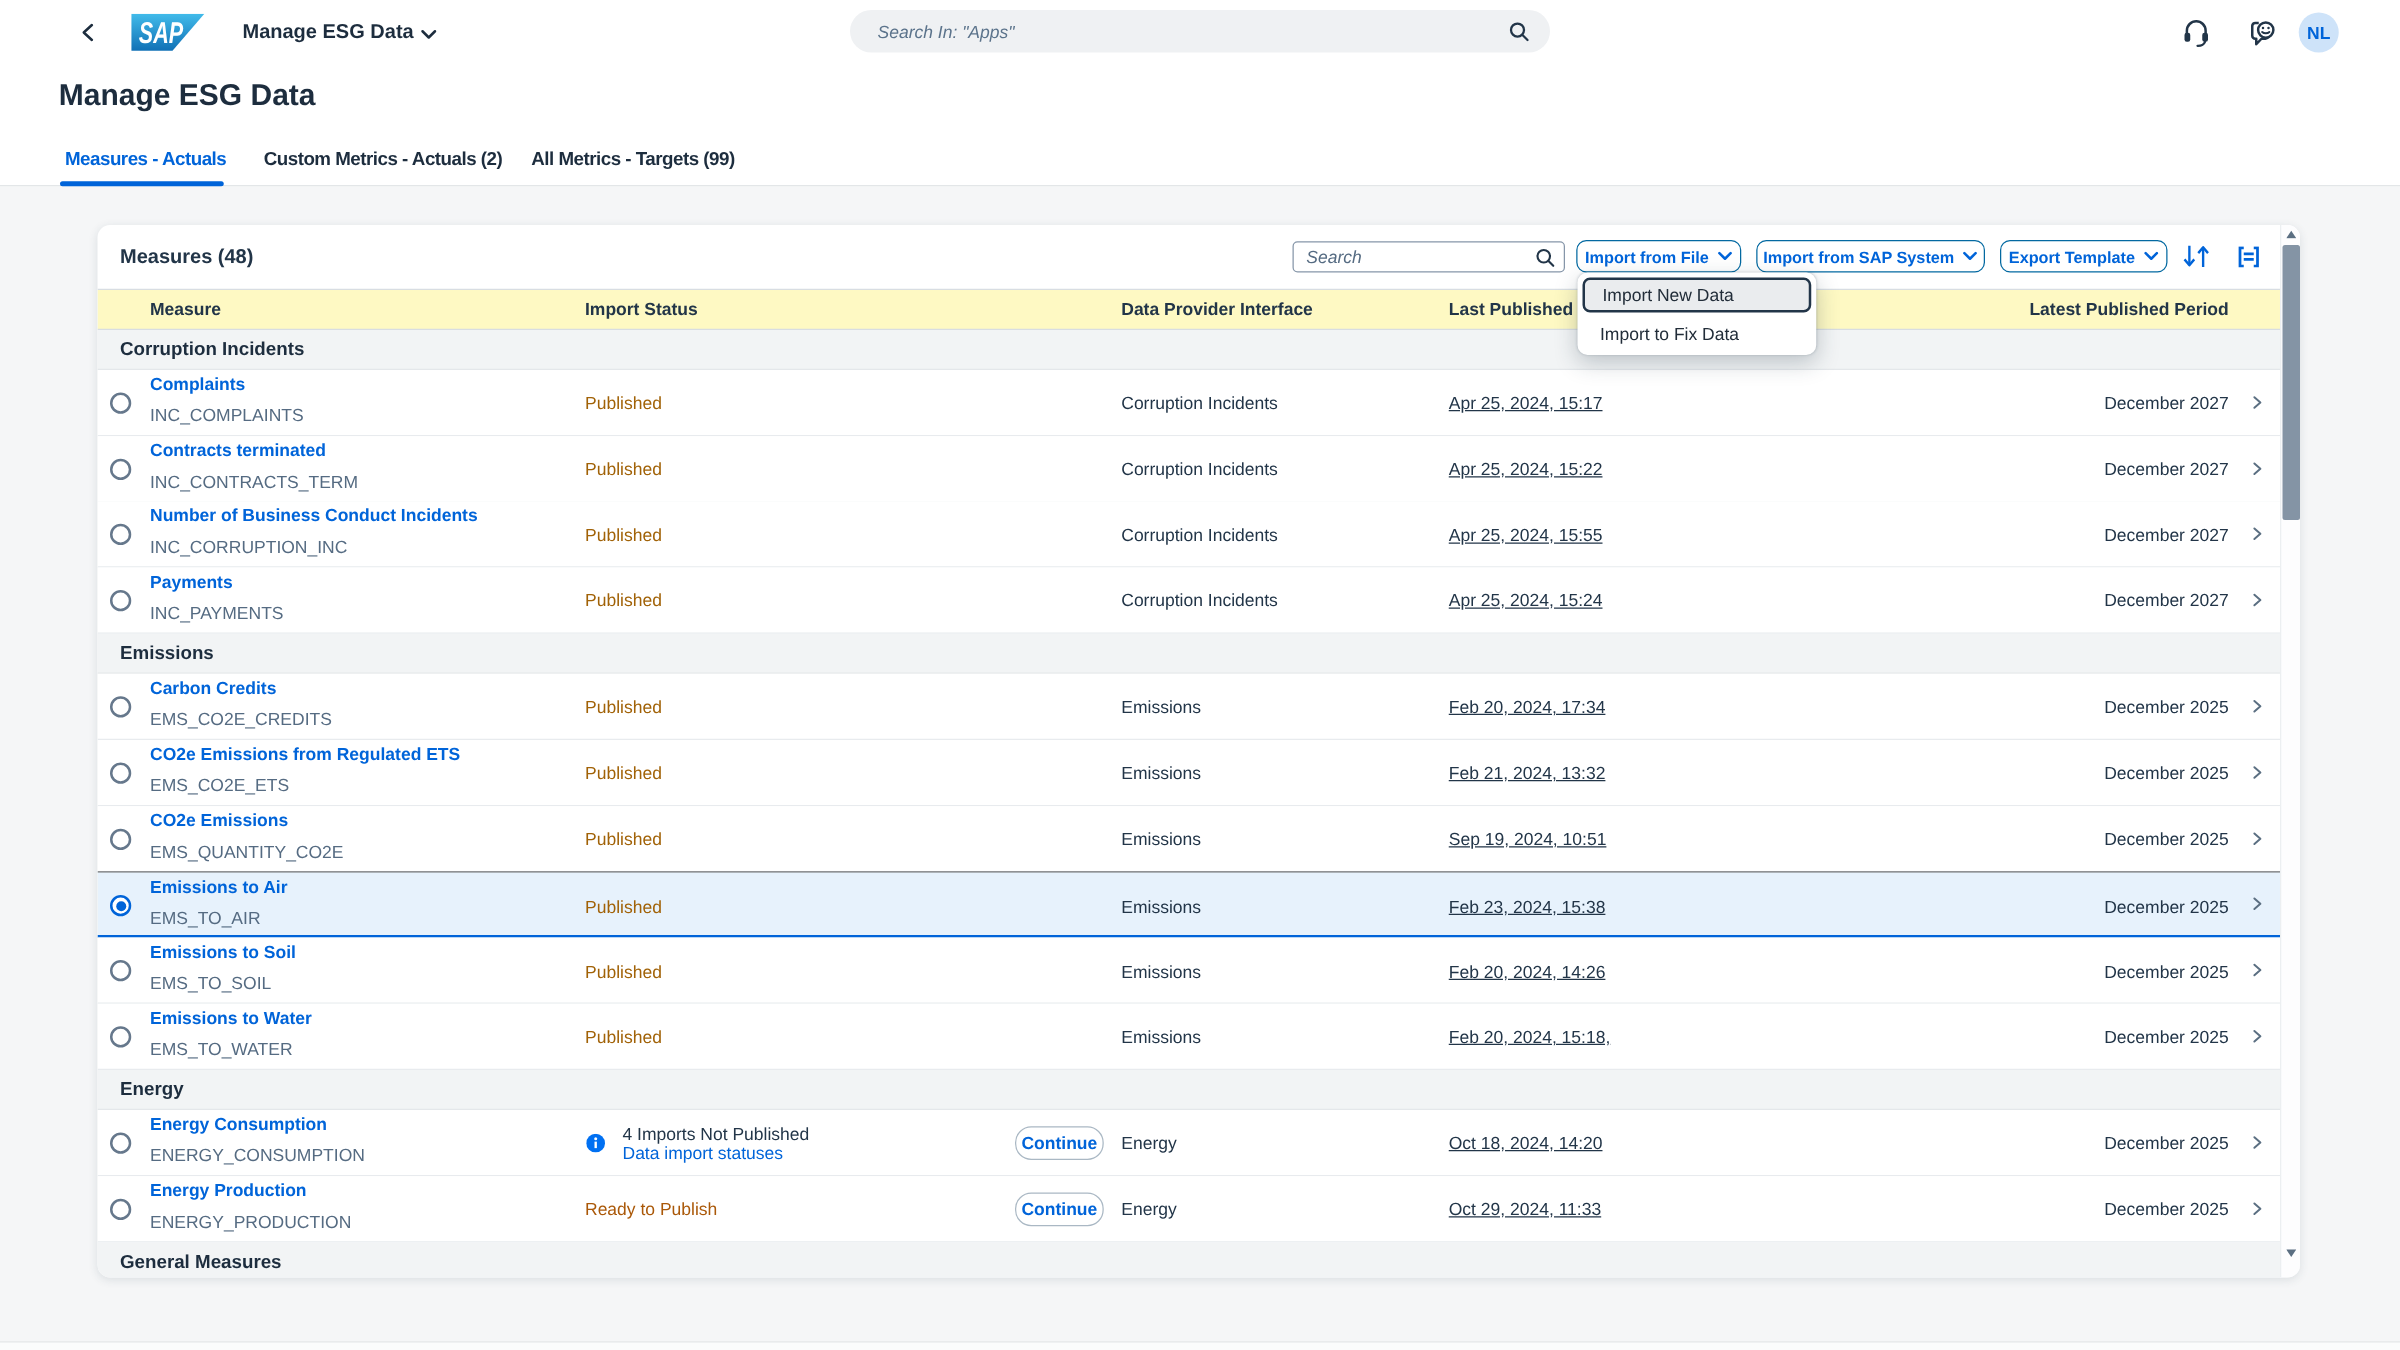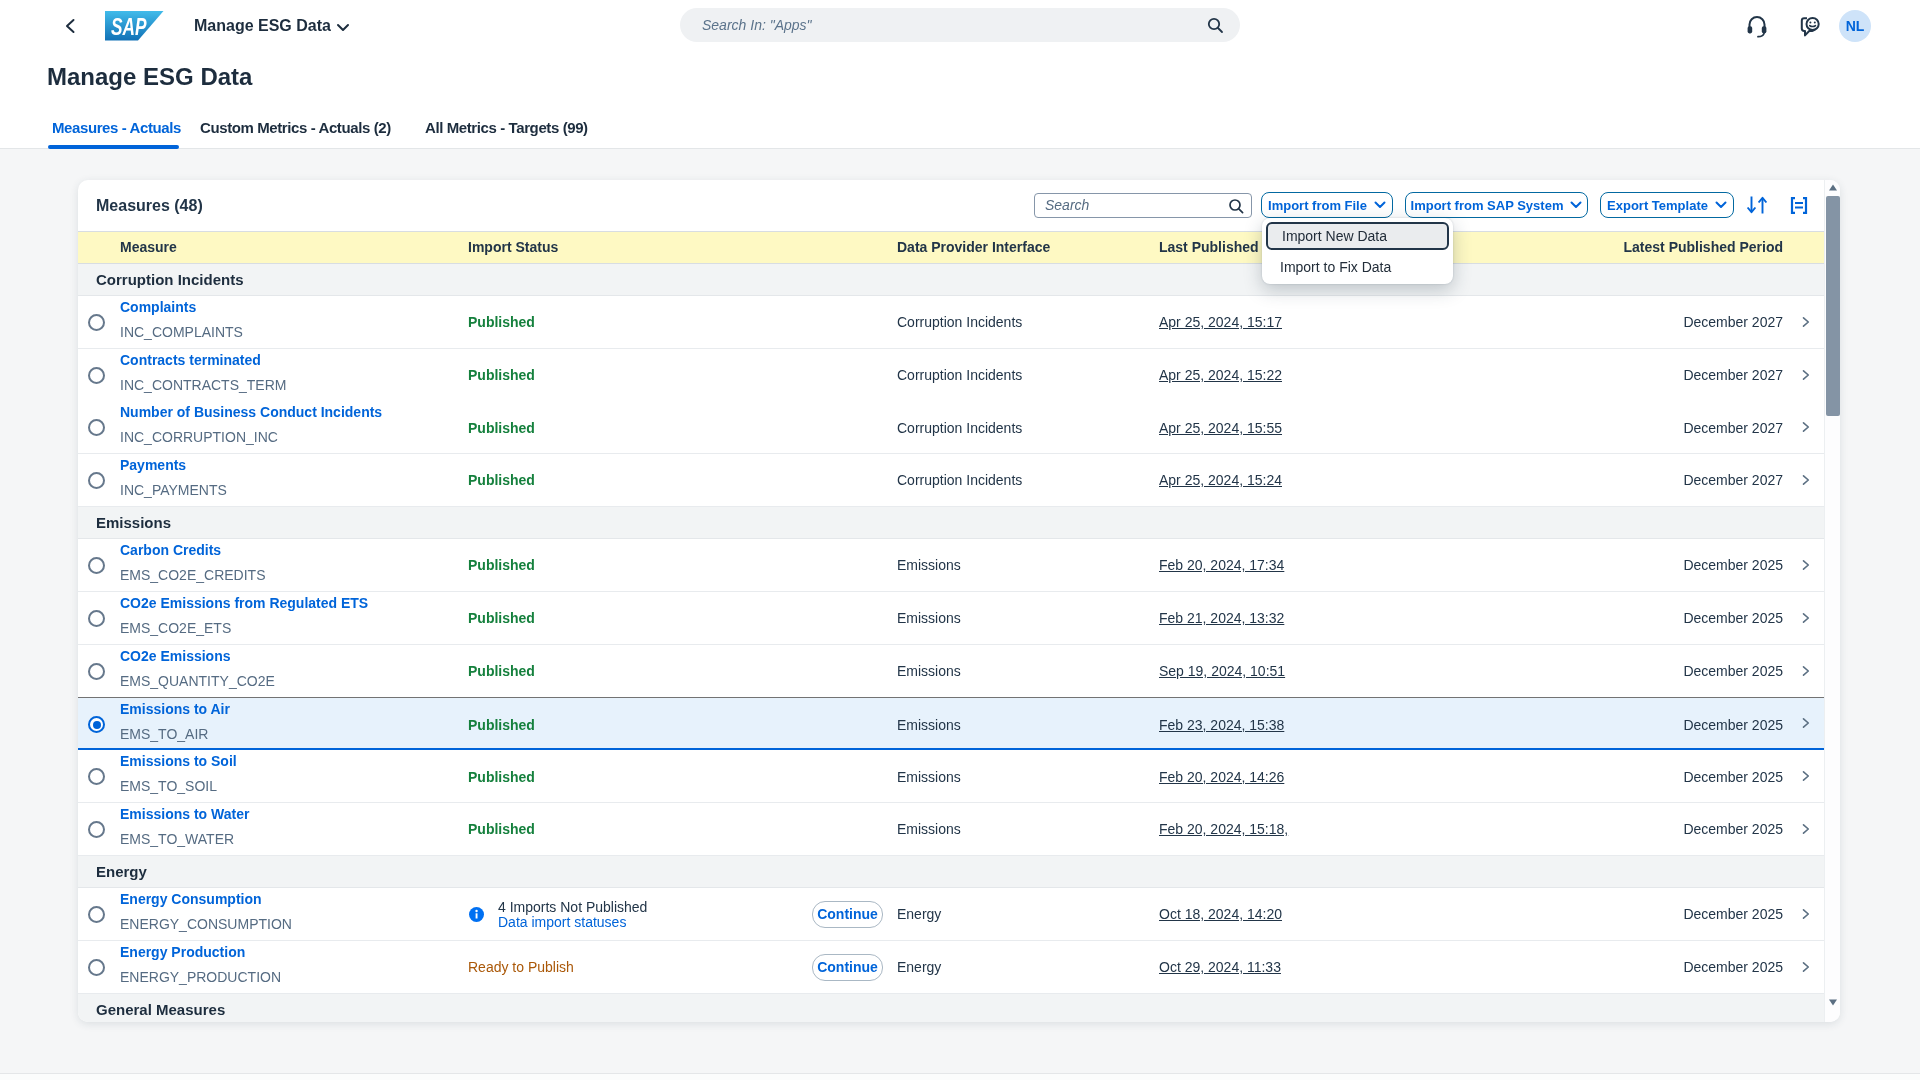--- a/index.html
+++ b/index.html
@@ -11,21 +11,21 @@
 #shell { position:absolute; left:0; top:0; width:1920px; height:52px; background:#fff;padding-left:20px; }
 #appname { position:absolute; left:194px; top:0; height:52px; line-height:52px; font-size:16px; font-weight:bold; color:#1d2d3e; }
 #shellsearch { position:absolute; left:680px; top:8px; width:560px; height:34px; border-radius:17px; background:#eff1f3; }
 #shellsearch .ph { position:absolute; left:22px; top:0; line-height:34px; font-size:14px; font-style:italic; color:#5b738b; }
 #avatar { position:absolute; left:1839px; top:10px; width:32px; height:32px; border-radius:50%; background:#cee3f9; color:#0064d9; font-size:14px; font-weight:bold; text-align:center; line-height:32px; }
 
 
 #pagetitle { position:absolute; left:47px; top:63px; font-size:24px; font-weight:bold; color:#1d2d3e; }
 .tab { position:absolute; top:119px; font-size:15px; font-weight:bold; letter-spacing:-0.4px; color:#1d2d3e; }
 #tab1 { left:52px; color:#0064d9; }
-#tab2 { left:200px;text-align:right; }
+#tab2 { left:211px;text-align:right; }
 #tab3 { left:425px; }
 #tabline { position:absolute; left:48px; top:145px; width:131px; height:4px; background:#0064d9; border-radius:2px; }
 #tabdiv { position:absolute; left:0; top:148px; width:1920px; height:1px; background:#e3e6e8; }
 #pagebg { position:absolute; left:0; top:149px; width:1920px; height:931px; background:#f5f6f7; }
 #bottomstrip { position:absolute; left:0; top:1073px; width:1920px; height:7px; background:#fbfcfc; border-top:1px solid #e4e6e8; }
 
 
 #card { position:absolute; left:78px; top:180px; width:1762px; height:842px; background:#fff; border-radius:10px; box-shadow:0 2px 8px rgba(34,54,73,.12); overflow:hidden; }
 #tbtitle { position:absolute; left:18px; top:0; height:52px; line-height:52px; font-size:16px; font-weight:bold; color:#223548; }
 #tsearch { position:absolute; left:956px; top:13px; width:218px; height:25px; border:1px solid #8696a9; border-radius:4px; background:#fff; }
@@ -41,21 +41,21 @@
 .grp { position:absolute; left:0; width:1746px; height:32px; background:#f2f4f5; border-bottom:1px solid #e4e7ea; font-size:15px; font-weight:bold; color:#1d2d3e; line-height:31px; padding-left:18px; }
 .row { position:absolute; left:0; width:1746px; height:53px; background:#fff; border-bottom:1px solid #e8ebee; }
 .row.sel { background:#e7f2fc; border-top:1px solid #737373; border-bottom:2px solid #0064d9; }
 .radio { position:absolute; left:10px; top:18px; width:17px; height:17px; border:2px solid #66788c; border-radius:50%; background:#fff; }
 .radio.on { border-color:#0064d9; }
 .radio.on::after { content:""; position:absolute; left:2.5px; top:2.5px; width:8px; height:8px; border-radius:50%; background:#0064d9; }
 .mcell { position:absolute; left:42px; top:2px; line-height:18px; font-size:14px; }
 .mcell .l1 { color:#0064d9; font-weight:bold; }
 .mcell .l2 { color:#556b82; margin-top:7px; }
 .stat { position:absolute; left:390px; top:0; height:53px; display:flex; align-items:center; font-size:14px; }
-.stat.pub { color:#15803d;font-weight:bold; }
+.stat.pub { color:#a16207; }
 .stat.rdy { color:#aa5808; }
 .ifc { position:absolute; left:819px; top:0; height:53px; display:flex; align-items:center; font-size:14px; color:#223548; }
 .dt { position:absolute; left:1081px; top:0; height:53px; display:flex; align-items:center; font-size:14px; color:#223548;text-decoration:underline; }
 .per { position:absolute; left:1400px; top:0; width:305px; height:53px; display:flex; align-items:center; justify-content:flex-end; font-size:14px; color:#223548; }
 .chev { position:absolute; left:1724px; top:50%; margin-top:-6px; }
 .contbtn { position:absolute; left:734px; top:13px; width:71px; height:27px; border:1px solid #aab8c4; border-radius:13px; background:#fff; color:#0064d9; font-size:14px; font-weight:bold; text-align:center; line-height:25px; }
 
 
 #sbar { position:absolute; left:1746px; top:0; width:16px; height:842px; background:#fdfdfe; border-left:1px solid #eceff1; }
 #sthumb { position:absolute; left:1px; top:16px; width:14px; height:220px; background:#8494a5; border-radius:2px; }

